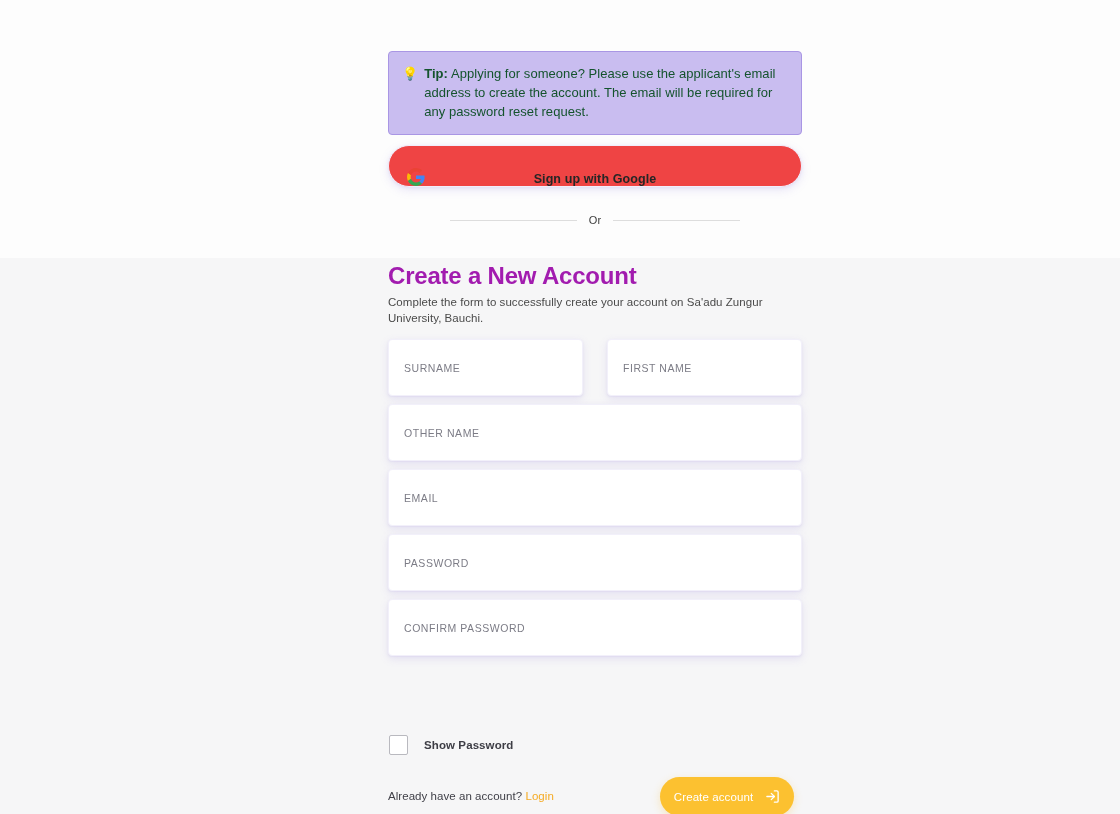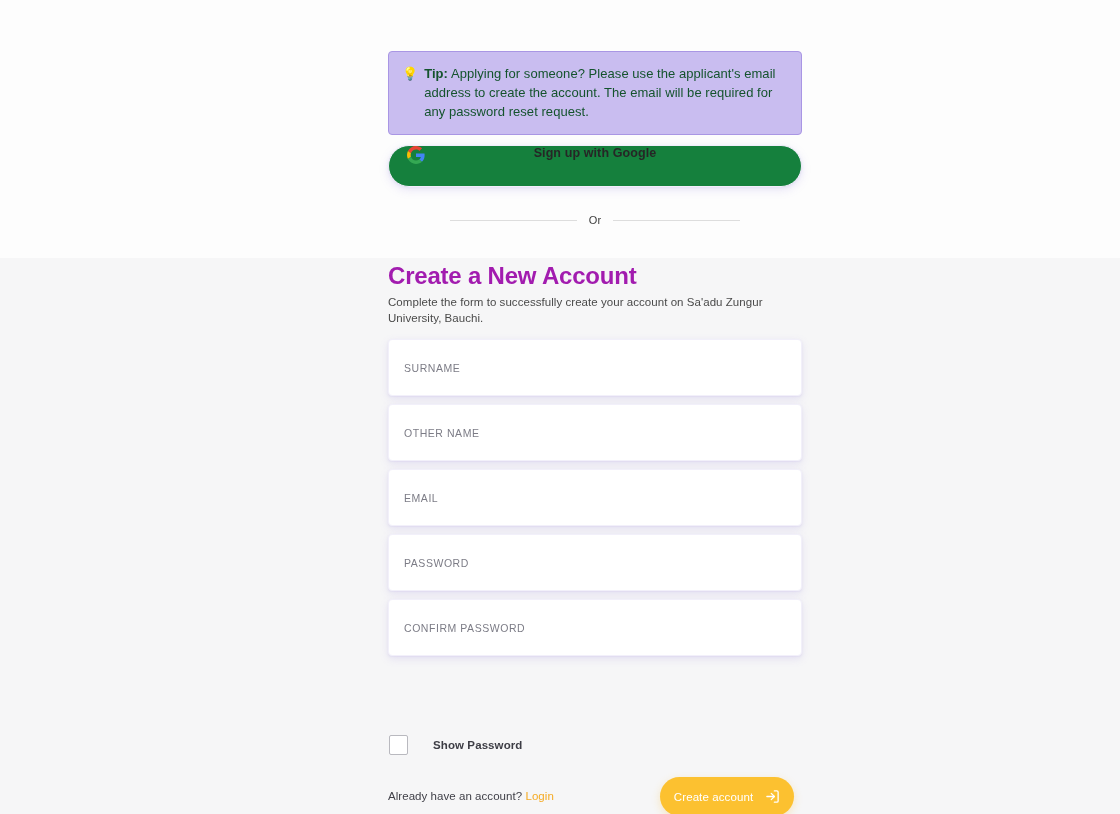--- a/index.html
+++ b/index.html
@@ -71,27 +71,27 @@
   }
   .tip-text b { font-weight: bold; }
 
   
   .google-btn {
     position: absolute;
     left: 0;
     top: 145px;
     width: 414px;
     height: 42px;
-    background: #15803d;
+    background: #ef4444;
     border: 1px solid #f1eefb;
     border-radius: 21px;
     box-shadow: 0 3px 10px rgba(140,120,220,0.18),
                 0 1px 3px rgba(140,120,220,0.10);
     display: flex;
-    align-items: flex-start;
+    align-items: flex-end;
     padding: 0 18px;
     cursor: pointer;
   }
   .g-logo {
     flex: 0 0 auto;
     width: 18px;
     height: 18px;
     display: block;
   }
   .google-btn-label {
@@ -179,21 +179,21 @@
     letter-spacing: 0.55px;
   }
 
   
   .show-pass-row {
     position: absolute;
     left: 1px;
     top: 735px;
     display: flex;
     align-items: center;
-    gap: 25px;
+    gap: 16px;
   }
   .checkbox {
     width: 19px;
     height: 20px;
     border: 1px solid #b9b9bf;
     border-radius: 2px;
     background: #ffffff;
     cursor: pointer;
   }
   .show-pass-label {
@@ -277,20 +277,23 @@
     </div>
 
     <h1 class="heading">Create a New Account</h1>
     <p class="subheading">Complete the form to successfully create your account on Sa'adu Zungur University, Bauchi.</p>
 
     <div class="form" id="form-rows">
         <div class="field-row">
           <div class="field">
             <span class="field-label">SURNAME</span>
           </div>
+          <div class="field">
+            <span class="field-label">FIRST NAME</span>
+          </div>
         </div>
         <div class="field-row">
           <div class="field">
             <span class="field-label">OTHER NAME</span>
           </div>
         </div>
         <div class="field-row">
           <div class="field">
             <span class="field-label">EMAIL</span>
           </div>

